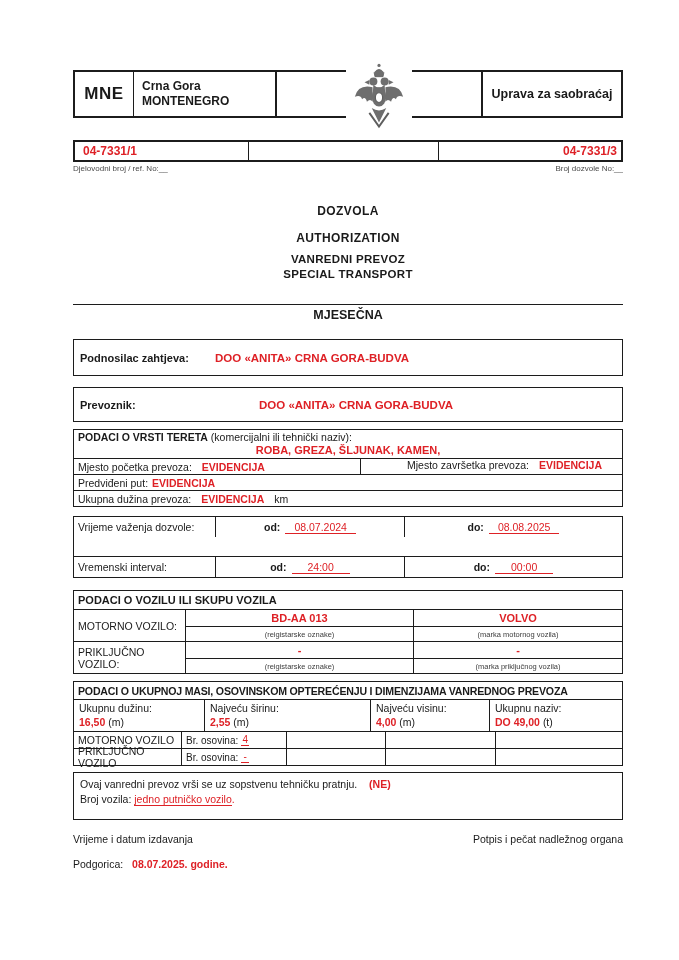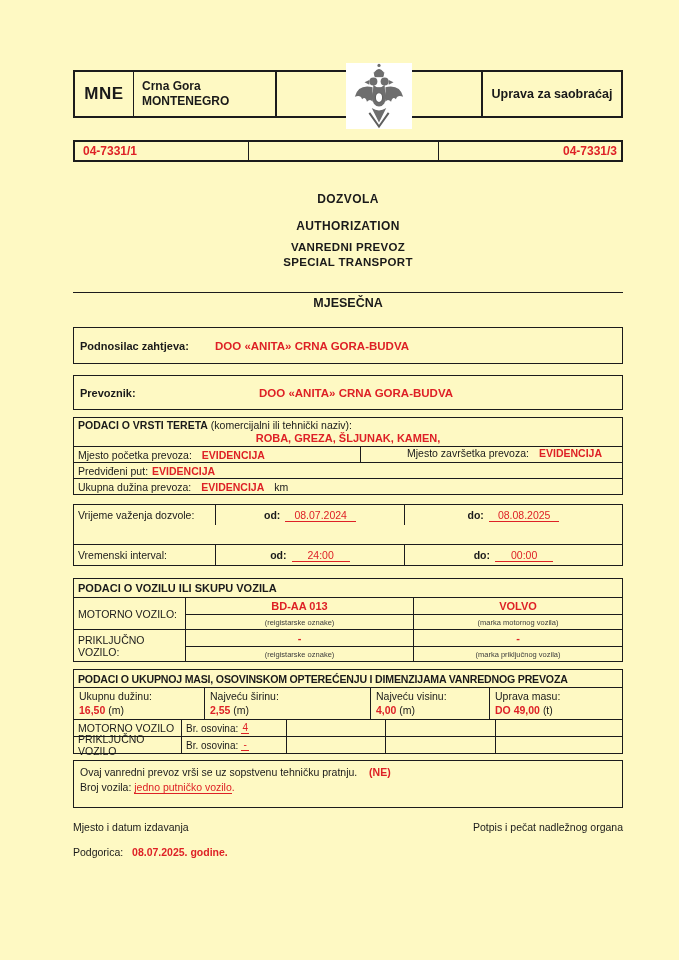--- a/index.html
+++ b/index.html
@@ -1,16 +1,16 @@
 <!DOCTYPE html>
 <html><head>
 <meta charset="utf-8">
 <style>
   html,body{margin:0;padding:0;background:#e8e8e8;}
-  .page{position:relative;width:679px;height:960px;background:#fef9c3;margin:0 auto;
+  .page{position:relative;width:679px;height:960px;background:#ffffff;margin:0 auto;
         font-family:"Liberation Sans", sans-serif;color:#1a1a1a;overflow:hidden;}
   .content{position:absolute;left:73px;top:70px;width:550px;}
   .b{font-weight:bold;}
   .red{color:#DE2126;font-weight:bold;}
   .redplain{color:#DE2126;}
   .ru{border-bottom:1.4px solid #DE2126;display:inline-block;padding:0 9px;line-height:12px;}
   
   .hdr{display:flex;height:48px;position:relative;}
   .hdr-leftbox{display:flex;border:2px solid #1c1c1c;width:200px;}
   .hdr-mne{width:58px;border-right:1.5px solid #1c1c1c;display:flex;align-items:center;justify-content:center;
@@ -135,20 +135,24 @@
       <div class="hdr-rightbox">
         <span>Uprava za saobraćaj</span>
       </div>
     </div>
 
     <div class="refs">
       <div class="c1 redplain b">04-7331/1</div>
       <div class="c2"></div>
       <div class="c3 redplain b">04-7331/3</div>
     </div>
+    <div class="reflabels">
+      <span>Djelovodni broj / ref. No:__</span>
+      <span>Broj dozvole No:__</span>
+    </div>
 
     <div class="titleblock">
       <div class="t1">DOZVOLA</div>
       <div class="t1">AUTHORIZATION</div>
       <div class="t2">VANREDNI PREVOZ</div>
       <div class="t2">SPECIAL TRANSPORT</div>
     </div>
     <div class="rule"></div>
     <div class="period">MJESEČNA</div>
 
@@ -257,21 +261,21 @@
           </div>
         </div>
         <div class="dc dc3">
           <div>Najveću visinu:</div>
           <div>
             <span class="red">4,00</span>
             <span>(m)</span>
           </div>
         </div>
         <div class="dc dc4">
-          <div>Uprava masu:</div>
+          <div>Ukupnu naziv:</div>
           <div>
             <span class="red">DO 49,00</span>
             <span>(t)</span>
           </div>
         </div>
       </div>
       <div class="drow">
         <div class="da">MOTORNO VOZILO</div>
         <div class="db">
           <span>Br. osovina:</span>
@@ -299,21 +303,21 @@
         <span style="display:inline-block;width:6px;"></span>
         <span class="red">(NE)</span>
       </div>
       <div>
         <span>Broj vozila:</span>
         <span class="redplain" style="border-bottom:1px solid #DE2126;">jedno putničko vozilo</span><span class="redplain">.</span>
       </div>
     </div>
 
     <div class="footrow">
-      <span>Mjesto i datum izdavanja</span>
+      <span>Vrijeme i datum izdavanja</span>
       <span>Potpis i pečat nadležnog organa</span>
     </div>
     <div class="placerow">
       <span>Podgorica:</span>
       <span style="display:inline-block;width:3px;"></span>
       <span class="red">08.07.2025. godine.</span>
     </div>
 
   </div>
 </div>

